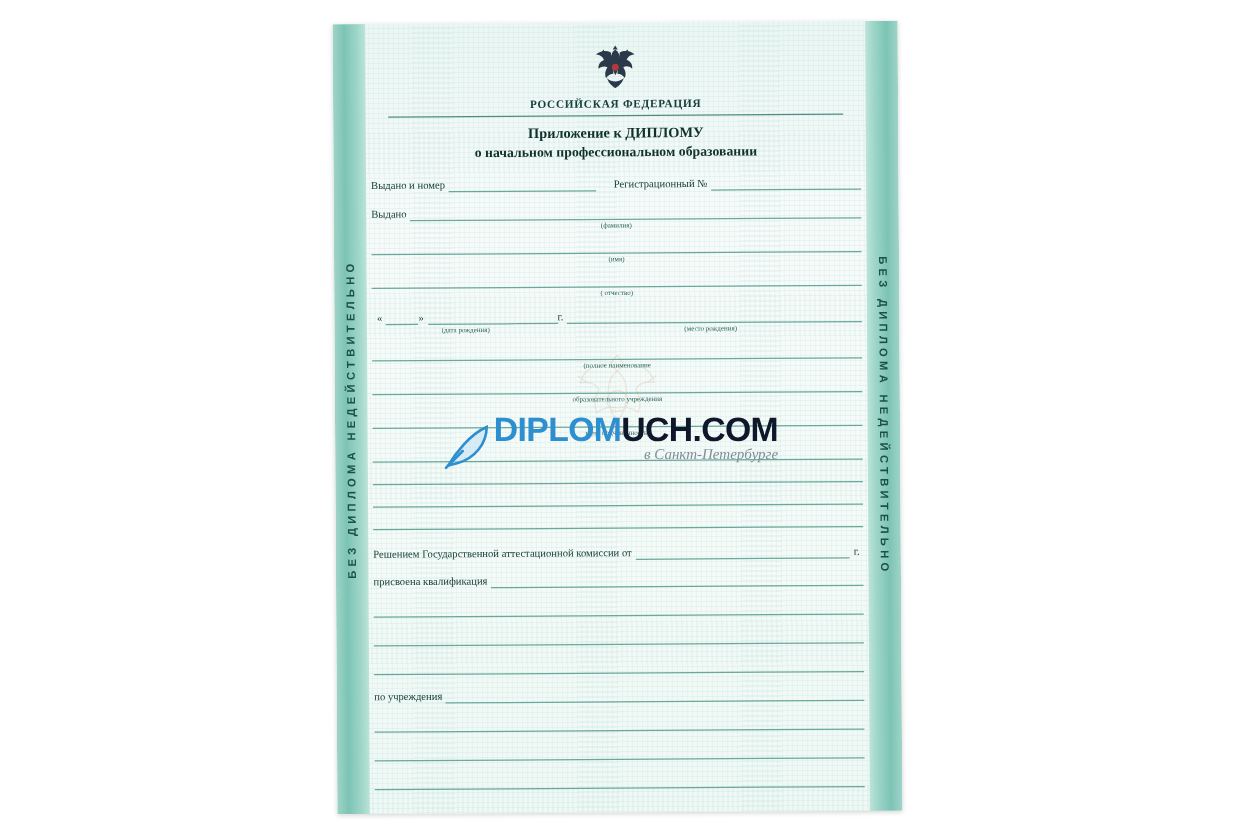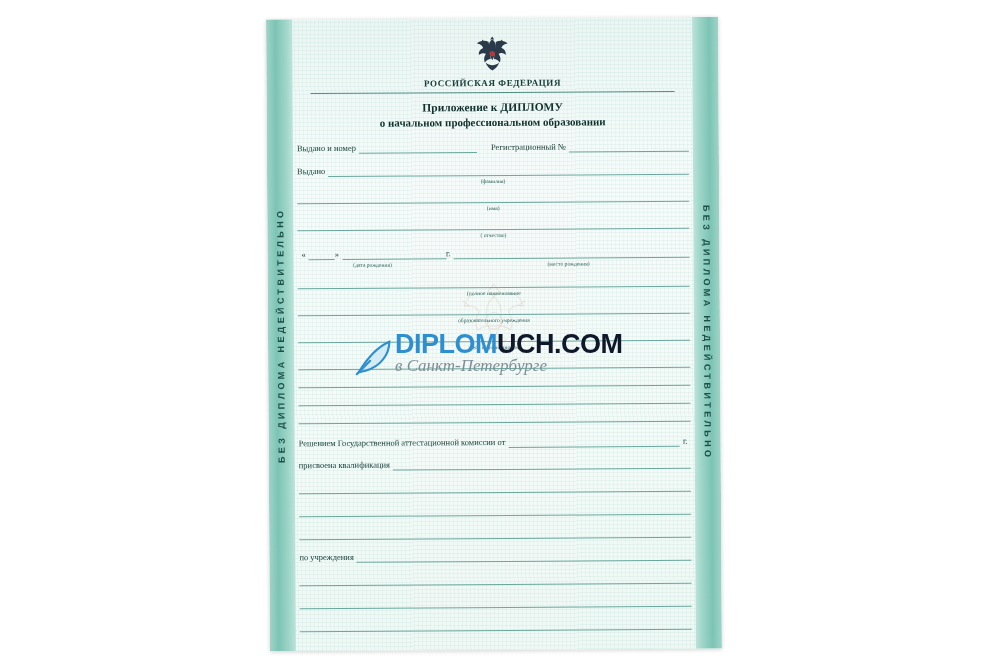--- a/index.html
+++ b/index.html
@@ -169,24 +169,25 @@
     font-weight: bold;
     letter-spacing: -.5px;
     line-height: 28px;
     white-space: nowrap;
   }
   #watermark .wm-blue { color: #2e8fd0; }
   #watermark .wm-gray { color: #0f172a; margin-top: 44px; }
   #watermark .wm-sub {
     font-family: "Liberation Serif", serif;
     font-style: italic;
-    font-size: 17px;
+    font-size: 12px;
     color: #7f8e96;
+    text-align: right;
     margin-top: -2px;
-    margin-right: 14px;
+    margin-right: 0;
   }
   #watermark .wm-quill {
     position: absolute;
     left: -44px;
     top: 4px;
   }
 </style>
 </head>
 <body>
 

